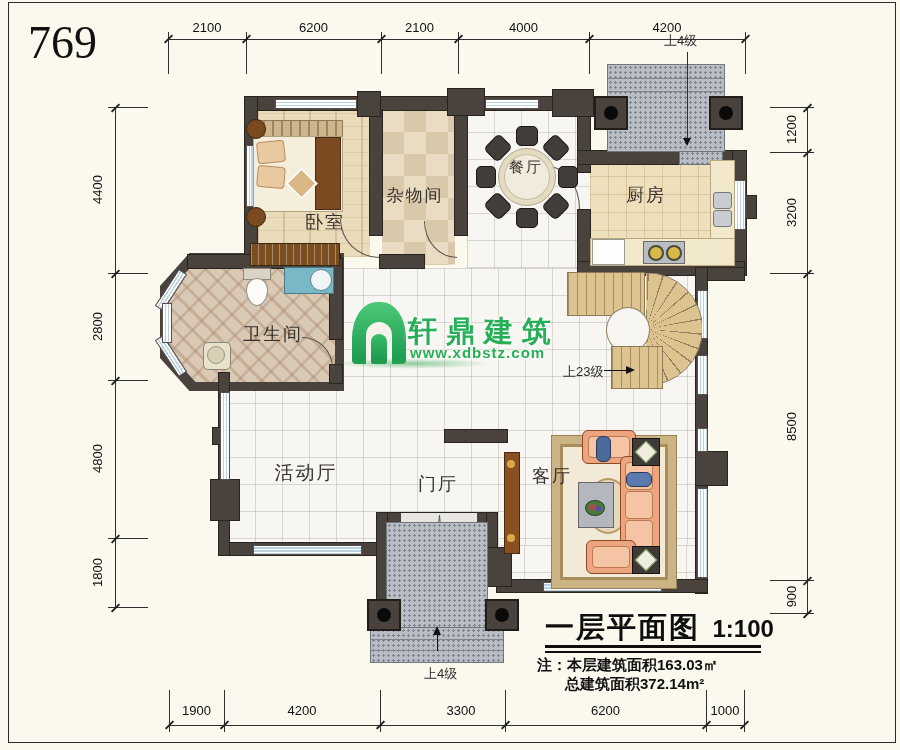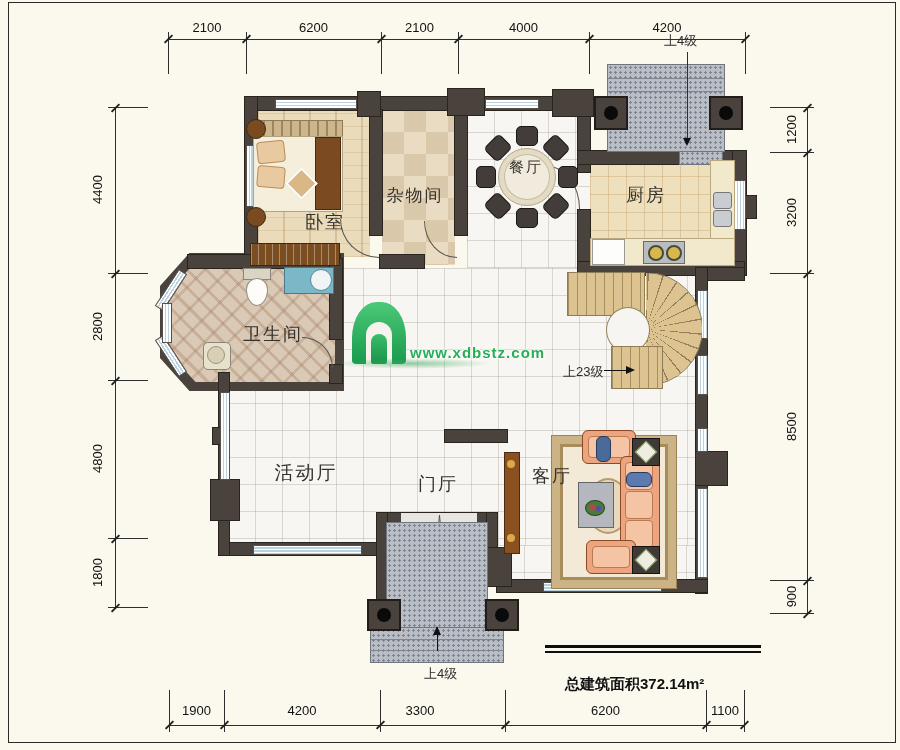--- a/index.html
+++ b/index.html
@@ -35,20 +35,21 @@
   .brand{position:absolute;font-weight:bold;color:#27af57;
          text-shadow:0 0 2px #fff,0 0 4px #fff,0 0 6px #fff;}
 </style>
 </head>
 <body>
 
 <div class="page">
 
   <div class="a frame" style="left:8px;top:2px;width:886px;height:739px;"></div>
 
+  <div class="a" style="left:28px;top:16px;font-family:'Liberation Serif',serif;font-size:46px;color:#111;">769</div>
 
   <div class="a marble" style="left:228px;top:268px;width:469px;height:277px;"></div>
   <div class="a marble" style="left:497px;top:545px;width:200px;height:38px;"></div>
   <div class="a marble" style="left:467px;top:105px;width:123px;height:163px;"></div>
   <div class="a wood" style="left:257px;top:110px;width:113px;height:147px;"></div>
   <div class="a checker" style="left:382px;top:110px;width:73px;height:155px;"></div>
   <div class="a ktile" style="left:590px;top:158px;width:143px;height:107px;"></div>
 
   <div class="a" style="left:160px;top:253px;width:184px;height:138px;background:#4a423c;
               clip-path:polygon(16% 0,100% 0,100% 100%,16% 100%,0 76%,0 24%);"></div>
@@ -208,33 +209,41 @@
   <div class="a" style="left:504px;top:452px;width:14px;height:100px;background:#8a5020;border:1px solid #4a2a10;"></div>
   <div class="a" style="left:507px;top:460px;width:8px;height:8px;border-radius:50%;background:#d9a94a;"></div>
   <div class="a" style="left:507px;top:534px;width:8px;height:8px;border-radius:50%;background:#d9a94a;"></div>
 
   <div class="a" style="left:352px;top:302px;width:54px;height:62px;">
     <div class="a" style="left:0;top:0;width:54px;height:62px;background:linear-gradient(180deg,#4cc878,#189a4c);border-radius:45% 45% 8% 8%/58% 58% 6% 6%;"></div>
     <div class="a" style="left:14px;top:20px;width:26px;height:42px;background:#f5f3ec;border-radius:13px 13px 0 0;"></div>
     <div class="a" style="left:19px;top:32px;width:16px;height:30px;background:linear-gradient(180deg,#3bbd68,#17934a);border-radius:8px 8px 2px 2px;"></div>
   </div>
   <div class="a" style="left:332px;top:358px;width:160px;height:11px;border-radius:50%;background:radial-gradient(ellipse at center,rgba(60,170,90,.55),rgba(60,170,90,0) 70%);"></div>
+  <div class="brand" style="left:408px;top:312px;font-size:29px;letter-spacing:9px;">轩鼎建筑</div>
   <div class="brand" style="left:410px;top:344px;font-size:15px;letter-spacing:1px;">www.xdbstz.com</div>
 
   <div class="room-label" style="left:285px;top:210px;width:80px;">卧室</div>
   <div class="room-label" style="left:375px;top:184px;width:80px;font-size:17px;">杂物间</div>
   <div class="room-label" style="left:496px;top:158px;width:60px;font-size:15px;">餐厅</div>
   <div class="room-label" style="left:606px;top:183px;width:80px;">厨房</div>
   <div class="room-label" style="left:233px;top:322px;width:80px;">卫生间</div>
   <div class="room-label" style="left:266px;top:460px;width:80px;font-size:19px;">活动厅</div>
   <div class="room-label" style="left:398px;top:472px;width:80px;">门厅</div>
   <div class="room-label" style="left:512px;top:464px;width:80px;">客厅</div>
 
+  <div class="a" style="left:545px;top:608px;width:230px;">
+    <span class="title-txt" style="font-size:29px;letter-spacing:2px;">一层平面图</span>
+    <span class="title-txt" style="font-size:24px;margin-left:8px;">1:100</span>
+  </div>
   <div class="a" style="left:545px;top:645px;width:216px;height:3px;background:#0e0e0e;"></div>
   <div class="a" style="left:545px;top:651px;width:216px;height:2px;background:#0e0e0e;"></div>
+  <div class="a" style="left:537px;top:656px;font-size:15px;font-weight:bold;color:#111;">
+    <span>注：</span><span>本层建筑面积163.03㎡</span>
+  </div>
   <div class="a" style="left:565px;top:675px;font-size:15px;font-weight:bold;color:#111;">
     <span>总建筑面积372.14m²</span>
   </div>
 
   <div id="dims">
       <div class="dimline" style="position:absolute;left:168px;top:39px;width:577px;height:1px;"></div>
       <div class="dimline" style="position:absolute;left:168px;top:32px;width:1px;height:42px;"></div>
       <div style="position:absolute;left:163px;top:38px;width:11px;height:2px;background:#222;transform:rotate(-45deg);"></div>
       <div class="dimline" style="position:absolute;left:246px;top:32px;width:1px;height:42px;"></div>
       <div style="position:absolute;left:241px;top:38px;width:11px;height:2px;background:#222;transform:rotate(-45deg);"></div>
@@ -259,23 +268,23 @@
       <div class="dimline" style="position:absolute;left:380px;top:690px;width:1px;height:42px;"></div>
       <div style="position:absolute;left:375px;top:724px;width:11px;height:2px;background:#222;transform:rotate(-45deg);"></div>
       <div class="dimline" style="position:absolute;left:505px;top:690px;width:1px;height:42px;"></div>
       <div style="position:absolute;left:500px;top:724px;width:11px;height:2px;background:#222;transform:rotate(-45deg);"></div>
       <div class="dimline" style="position:absolute;left:706px;top:690px;width:1px;height:42px;"></div>
       <div style="position:absolute;left:701px;top:724px;width:11px;height:2px;background:#222;transform:rotate(-45deg);"></div>
       <div class="dimline" style="position:absolute;left:744px;top:690px;width:1px;height:42px;"></div>
       <div style="position:absolute;left:739px;top:724px;width:11px;height:2px;background:#222;transform:rotate(-45deg);"></div>
       <div class="dimlabel" style="position:absolute;left:166.5px;top:703px;width:60px;">1900</div>
       <div class="dimlabel" style="position:absolute;left:272px;top:703px;width:60px;">4200</div>
-      <div class="dimlabel" style="position:absolute;left:390px;top:703px;width:60px;">3300</div>
+      <div class="dimlabel" style="position:absolute;left:431px;top:703px;width:60px;">3300</div>
       <div class="dimlabel" style="position:absolute;left:575.5px;top:703px;width:60px;">6200</div>
-      <div class="dimlabel" style="position:absolute;left:695px;top:703px;width:60px;">1100</div>
+      <div class="dimlabel" style="position:absolute;left:695px;top:703px;width:60px;">1000</div>
       <div class="dimline" style="position:absolute;left:115px;top:107px;width:1px;height:500px;"></div>
       <div class="dimline" style="position:absolute;left:108px;top:107px;width:40px;height:1px;"></div>
       <div style="position:absolute;left:110px;top:107px;width:11px;height:2px;background:#222;transform:rotate(-45deg);"></div>
       <div class="dimline" style="position:absolute;left:108px;top:273px;width:40px;height:1px;"></div>
       <div style="position:absolute;left:110px;top:273px;width:11px;height:2px;background:#222;transform:rotate(-45deg);"></div>
       <div class="dimline" style="position:absolute;left:108px;top:380px;width:40px;height:1px;"></div>
       <div style="position:absolute;left:110px;top:380px;width:11px;height:2px;background:#222;transform:rotate(-45deg);"></div>
       <div class="dimline" style="position:absolute;left:108px;top:538px;width:40px;height:1px;"></div>
       <div style="position:absolute;left:110px;top:538px;width:11px;height:2px;background:#222;transform:rotate(-45deg);"></div>
       <div class="dimline" style="position:absolute;left:108px;top:607px;width:40px;height:1px;"></div>

